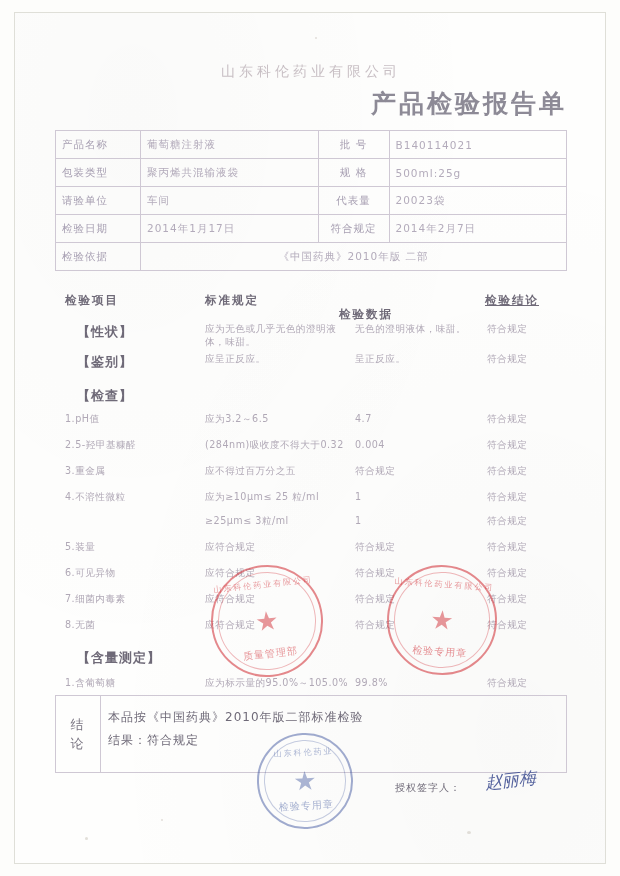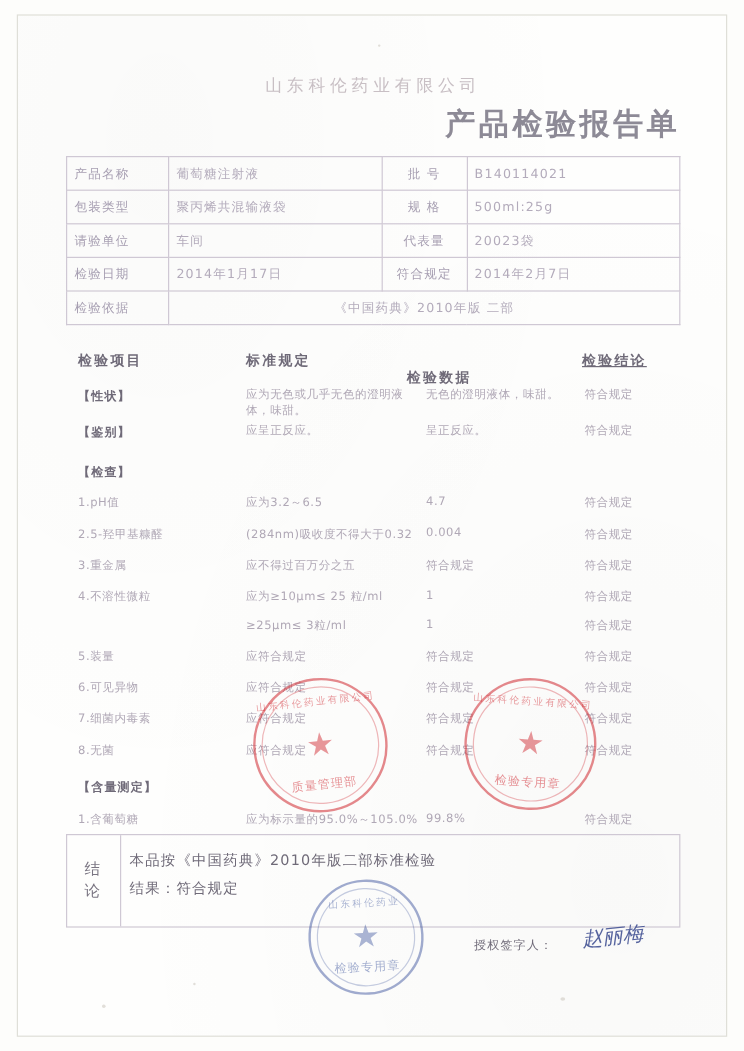--- a/index.html
+++ b/index.html
@@ -102,22 +102,23 @@
     color:#b0a8b6;
     letter-spacing:0.5px;
   }
   .c1{position:absolute;left:10px;width:140px;}
   .c2{position:absolute;left:150px;width:150px;}
   .c3{position:absolute;left:300px;width:130px;}
   .c4{position:absolute;left:432px;width:80px;}
   .grp{
     color:#6f6a78;
     font-weight:bold;
-    font-size:10px;
-    letter-spacing:1px;
+    font-size:13px;
+    letter-spacing:1px;
+    margin-left:12px;
   }
 
   
   .concl{
     position:absolute;
     left:40px;top:682px;
     width:512px;height:78px;
     border:1px solid #cfc8d4;
     box-sizing:border-box;
   }

